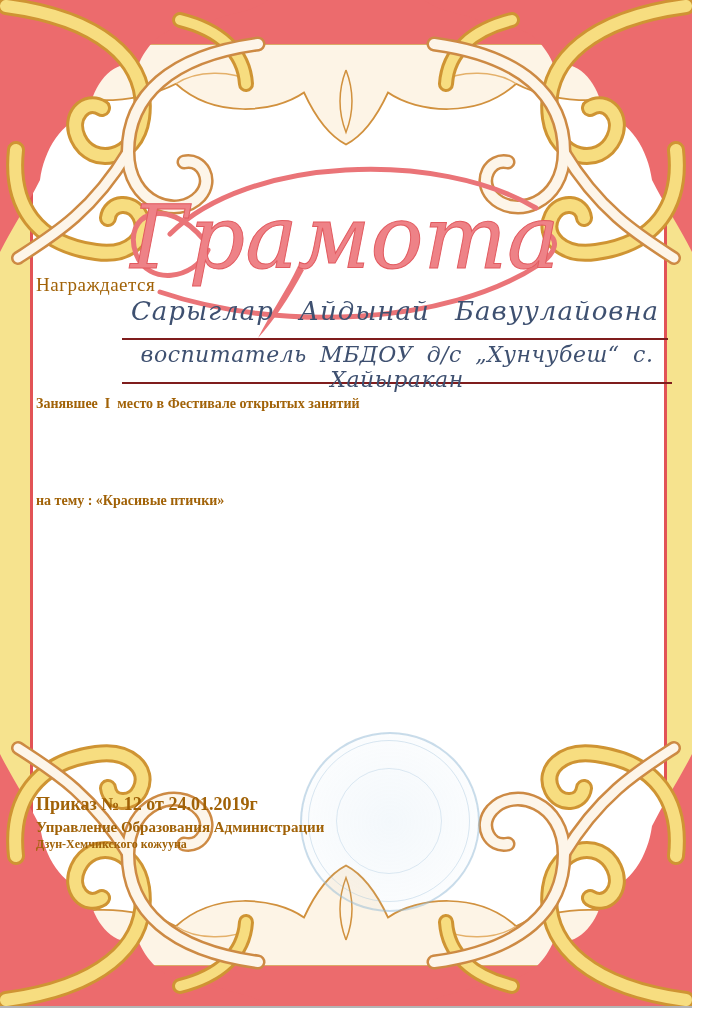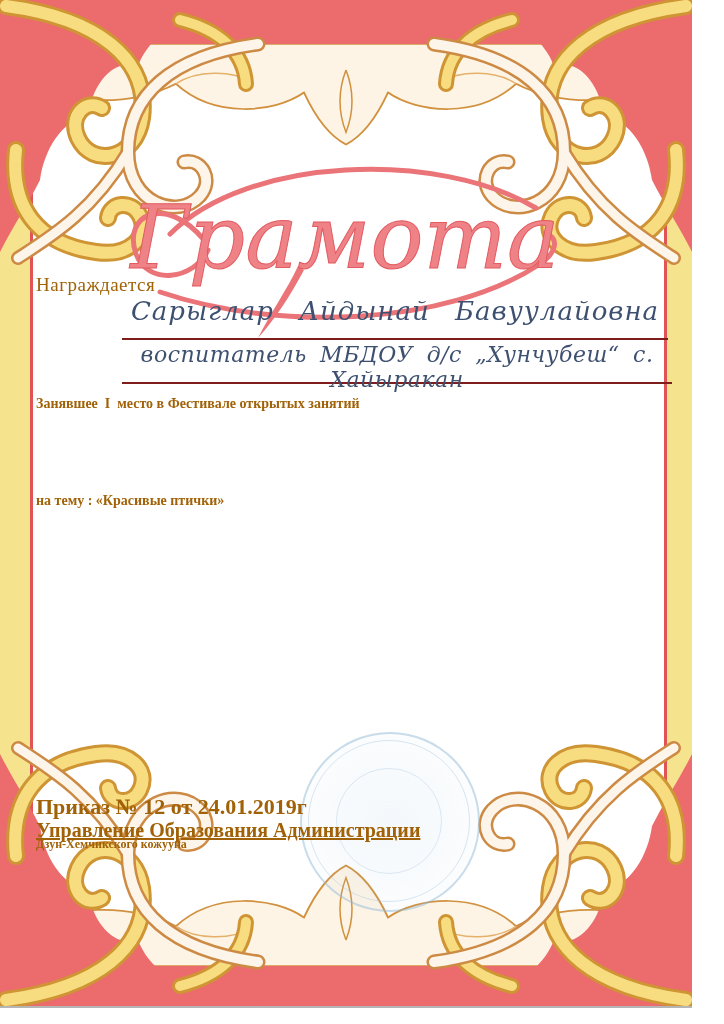--- a/index.html
+++ b/index.html
@@ -34,22 +34,22 @@
   
   .title-wrap{position:absolute;left:108px;top:142px;width:474px;height:200px;}
   .center-line{position:absolute;left:36px;width:656px;color:#a16207;}
   .awarded{top:274px;font-size:19px;letter-spacing:.5px;}
   .hand{position:absolute;color:#3e5070;font-family:"DejaVu Serif",serif;font-style:italic;
         text-align:center;border-bottom:2px solid #7f1d1d;}
   .hand1{left:122px;top:296px;width:546px;height:42px;font-size:26px;letter-spacing:1px;word-spacing:16px;}
   .hand2{left:122px;top:342px;width:550px;height:40px;font-size:22px;letter-spacing:.5px;word-spacing:6px;}
   .ach{font-weight:bold;font-size:14px;white-space:pre-wrap;}
   .ach1{top:396px;} .ach2{top:428px;} .ach3{top:459px;margin-top:34px;}
-  .order{top:794px;font-weight:bold;font-size:22px;}
-  .issuer1{top:819px;font-weight:bold;font-size:20px;text-decoration:underline;}
+  .order{top:794px;font-weight:bold;font-size:18px;}
+  .issuer1{top:819px;font-weight:bold;font-size:15px;}
   .issuer2{top:837px;font-weight:bold;font-size:12px;}
 
   .stamp{position:absolute;left:300px;top:732px;width:176px;height:176px;border-radius:50%;
          border:2px solid rgba(148,185,214,.5);filter:blur(.5px);
          background:radial-gradient(circle, rgba(173,205,230,.14) 0%, rgba(173,205,230,.05) 70%, rgba(173,205,230,0) 72%);}
   .stamp .ring2{position:absolute;left:6px;top:6px;width:160px;height:160px;border-radius:50%;
          border:1px solid rgba(148,185,214,.35);}
   .stamp .ring3{position:absolute;left:34px;top:34px;width:104px;height:104px;border-radius:50%;
          border:1px solid rgba(148,185,214,.3);}
 </style>

